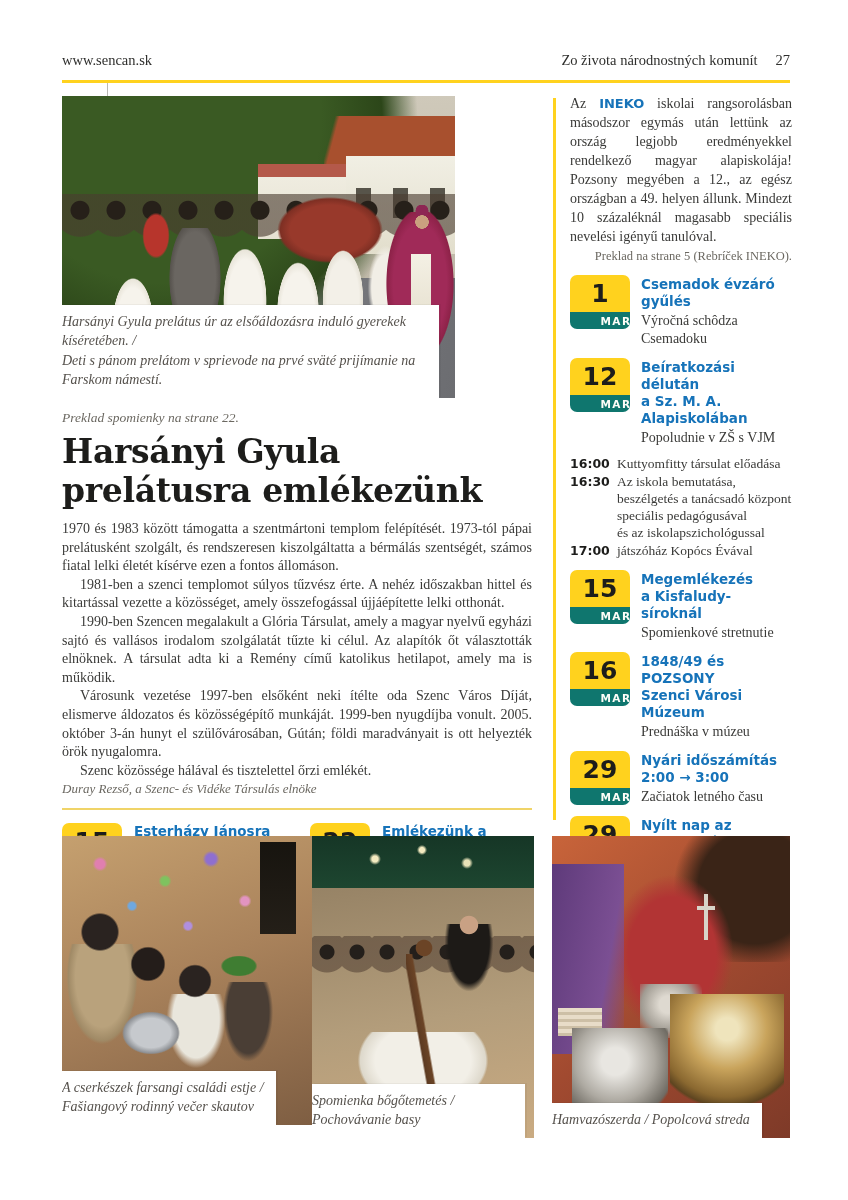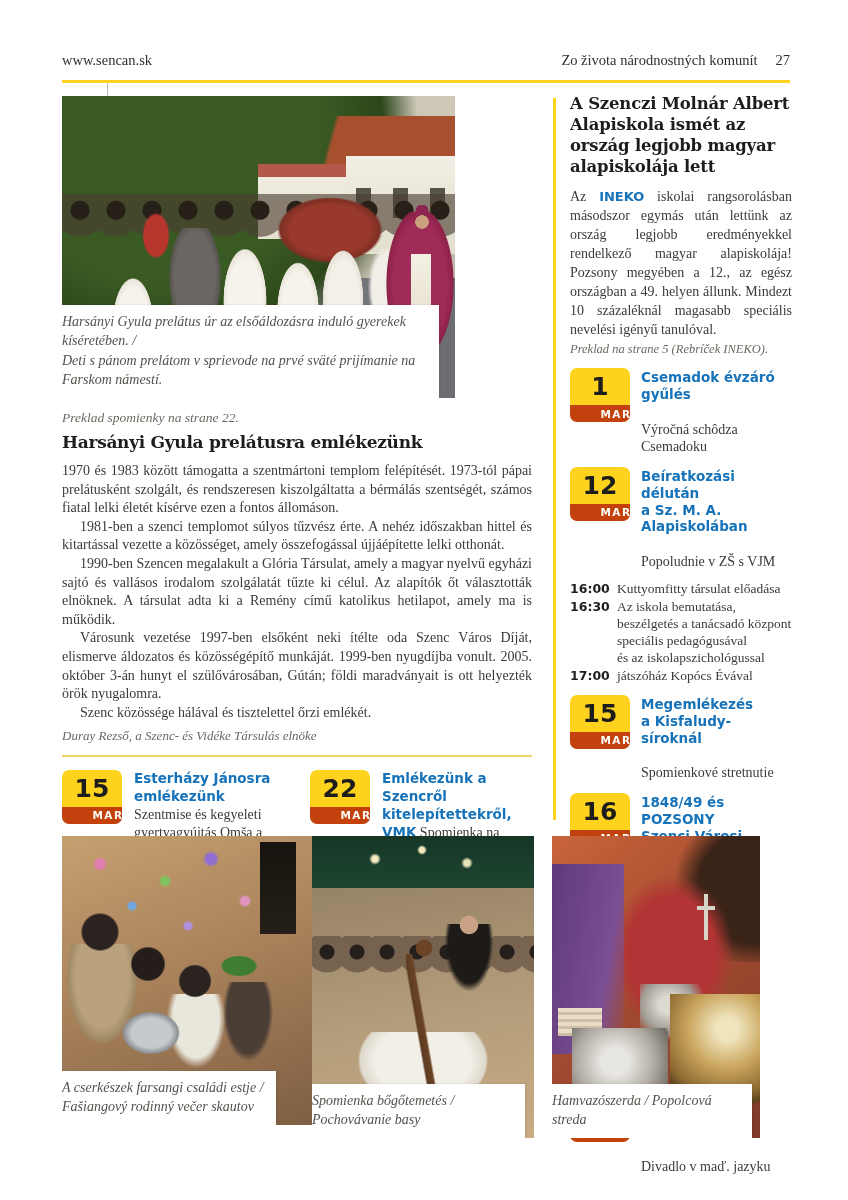--- a/index.html
+++ b/index.html
@@ -51,63 +51,63 @@
       linear-gradient(100deg, #9a9a9e, #77787c 55%, #66676b) 0px 182px / 470px 122px no-repeat,
       linear-gradient(#cfc9ba, #b4ad9c);
   }
   figcaption, .capbox {
     position:absolute; left:0; bottom:0; background:#ffffff;
     padding:7px 12px 8px 0; font-style:italic; font-size:14px; line-height:1.4;
     color:#55514c; white-space:pre-line; max-width:96%;
     box-shadow:2px -1px 0 rgba(0,0,0,.04);
   }
   .transnote { margin:12px 0 6px; font-style:italic; font-size:13.5px; color:#6b6861; }
-  h1 { font-family:"DejaVu Serif", serif; font-size:17px; letter-spacing:-.3px;
+  h1 { font-family:"DejaVu Serif", serif; font-size:33px; letter-spacing:-.3px;
        color:#1d1d1b; margin:4px 0 10px; }
   .body p { font-size:14px; line-height:1.33; text-align:justify; }
   .body p + p { text-indent:18px; }
-  .byline { margin-top:5px; font-style:italic; font-size:13px; color:#6b6861; }
+  .byline { font-style:italic; font-size:13px; color:#6b6861; }
   .rule-pale { height:2px; background:#f0d468; margin:11px 0; }
   .events-row { display:flex; gap:26px; padding:2px 0; }
   .event-main { display:flex; gap:12px; width:222px; }
   .badge { width:60px; min-width:60px; height:54px; border-radius:7px; overflow:hidden;
            font-family:"DejaVu Sans", sans-serif; text-align:center; }
   .badge .d { background:#ffd21e; color:#1d1d1b; height:37px; font-size:25px; font-weight:bold;
               display:flex; align-items:center; justify-content:center; }
-  .badge .m { background:#c2410c; color:#fdfdf8; height:17px; font-size:10.5px; font-weight:bold;
+  .badge .m { background:#0f766e; color:#fdfdf8; height:17px; font-size:10.5px; font-weight:bold;
               letter-spacing:1.5px; display:flex; align-items:center; justify-content:center;padding-left:32px; }
   .event-main p { font-size:14px; line-height:1.3; }
   .etitle { color:#1673b9; font-family:"DejaVu Sans", sans-serif; font-weight:bold; font-size:13.5px; }
 
   
   .vdiv { position:absolute; left:553px; top:98px; width:2.5px; height:722px; background:#ffd21e; }
 
   
   .side { position:absolute; left:570px; top:94px; width:222px; }
   .side h2 { font-family:"DejaVu Serif", serif; font-size:16.5px; line-height:1.27;
              color:#1d1d1b; margin-bottom:9px; letter-spacing:-.2px; }
   .side .lead { font-size:14px; line-height:1.36; text-align:justify; }
   .ineko { color:#1673b9; font-weight:bold; font-family:"DejaVu Sans", sans-serif; font-size:13px;
            text-decoration:none; cursor:pointer; }
-  .side .note { margin-top:3px; font-style:italic; font-size:12.5px; color:#6b6861; }
+  .side .note { margin-top:3px; font-size:12.5px; color:#6b6861;text-align:right; }
   .sev { display:flex; gap:11px; margin-top:11px; }
   .sev .txt { padding-top:1px; }
   .sev .etitle { display:block; white-space:pre-line; line-height:1.25; }
-  .sev .desc { display:block; white-space:pre-line; font-size:14px; line-height:1.25; margin-top:18px; }
+  .sev .desc { display:block; white-space:pre-line; font-size:14px; line-height:1.25; margin-top:2px; }
   .sched { margin:9px 0 2px; }
   .srow { display:grid; grid-template-columns:41px 1fr; column-gap:6px; margin-bottom:1px; }
   .srow .t { font-family:"DejaVu Sans", sans-serif; font-weight:bold; font-size:12.5px; color:#1d1d1b; padding-top:1px; }
   .srow .x { font-size:13.5px; line-height:1.26; white-space:pre-line; }
 
   
   .bottom { position:absolute; left:62px; top:836px; width:728px; height:302px; background:#fff; }
   .bp { position:absolute; top:0; }
   .bp1 { left:0; width:280px; height:289px; }
   .bp2 { left:250px; width:222px; height:302px; }
-  .bp3 { left:490px; width:208px; height:302px; }
+  .bp3 { left:490px; width:238px; height:302px; }
   .bp1 .art {
     background:
       radial-gradient(ellipse, #c6c9cd 45%, #8d9094 62%, transparent 66%) 58px 174px / 62px 46px no-repeat,
       radial-gradient(ellipse, #3f7d32 55%, transparent 62%) 156px 118px / 42px 24px no-repeat,
       radial-gradient(circle, #2a2320 56%, transparent 62%) 16px 74px / 44px 44px no-repeat,
       radial-gradient(circle, #241d1a 56%, transparent 62%) 66px 108px / 40px 40px no-repeat,
       radial-gradient(circle, #2a2320 56%, transparent 62%) 114px 126px / 38px 38px no-repeat,
       radial-gradient(ellipse 50% 50% at 50% 18%, #b9a27c 55%, #a08a66 70%, transparent 74%) -8px 108px / 96px 182px no-repeat,
       radial-gradient(ellipse 50% 50% at 50% 18%, #e9e6dc 55%, transparent 70%) 92px 158px / 84px 140px no-repeat,
       radial-gradient(ellipse 50% 50% at 50% 20%, #4a3e35 55%, transparent 66%) 148px 146px / 76px 150px no-repeat,
@@ -202,21 +202,20 @@
           <div class="d">22</div>
           <div class="m">MAR</div>
         </div>
         <p><strong class="etitle">Emlékezünk a Szencről kitelepítettekről, VMK</strong><span> Spomienka na vysťahovaných zo Senca, MsKS</span></p>
       </div>
     </div>
     <div class="rule-pale"></div>
   </div>
 
   <div class="side">
-    <h2>A Szenczi Molnár Albert Alapiskola ismét az ország legjobb magyar alapiskolája lett</h2>
     <p class="lead"><span>Az </span><a class="ineko">INEKO</a><span> iskolai rangsorolásban másodszor egymás után lettünk az ország legjobb eredményekkel rendelkező magyar alapiskolája! Pozsony megyében a 12., az egész országban a 49. helyen állunk. Mindezt 10 százaléknál magasabb speciális nevelési igényű tanulóval.</span></p>
     <p class="note">Preklad na strane 5 (Rebríček INEKO).</p>
 
     <div class="sev">
       <div class="badge">
         <div class="d">1</div>
         <div class="m">MAR</div>
       </div>
       <div class="txt">
         <strong class="etitle">Csemadok évzáró gyűlés</strong>

